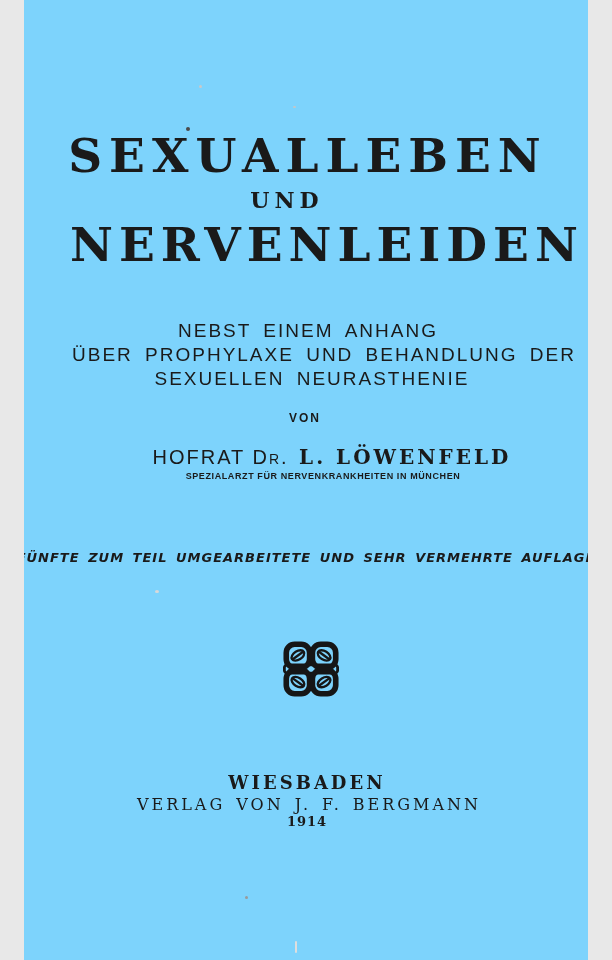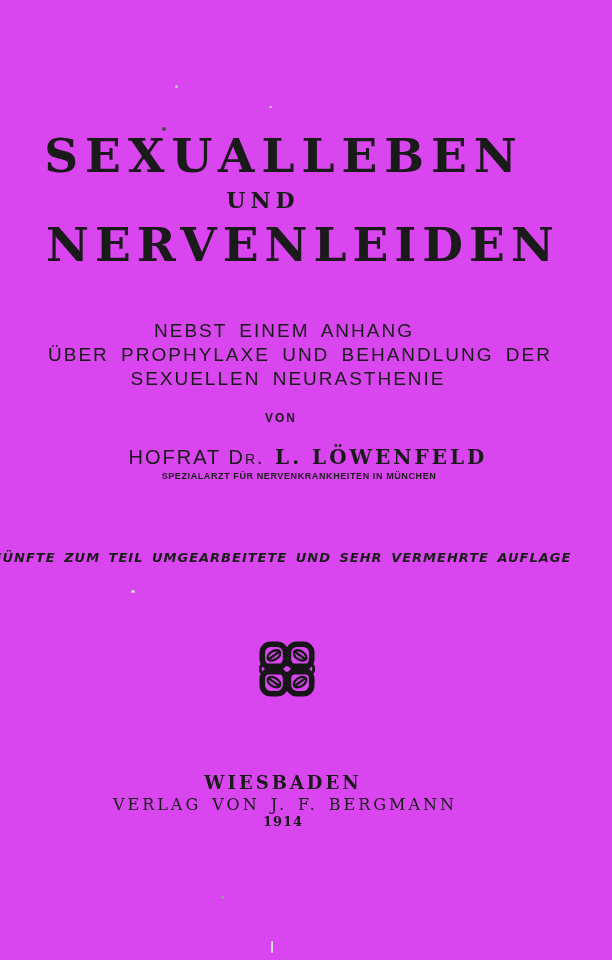--- a/index.html
+++ b/index.html
@@ -1,20 +1,20 @@
 <!DOCTYPE html>
 <html><head>
 <meta charset="utf-8">
 <style>
   html,body{margin:0;padding:0;background:#e8e8e8;}
   .page{
     position:relative;
-    width:612px;height:960px;
+    width:564px;height:960px;
     margin:0 auto;
-    background:#d946ef;
+    background:#7dd3fc;
     overflow:hidden;
     font-family:"Liberation Sans",sans-serif;
     color:#1a1a1a;
   }
   .line{
     position:absolute;left:0;width:612px;
     text-align:center;white-space:nowrap;
     line-height:1;color:#1a1a1a;
   }
   

